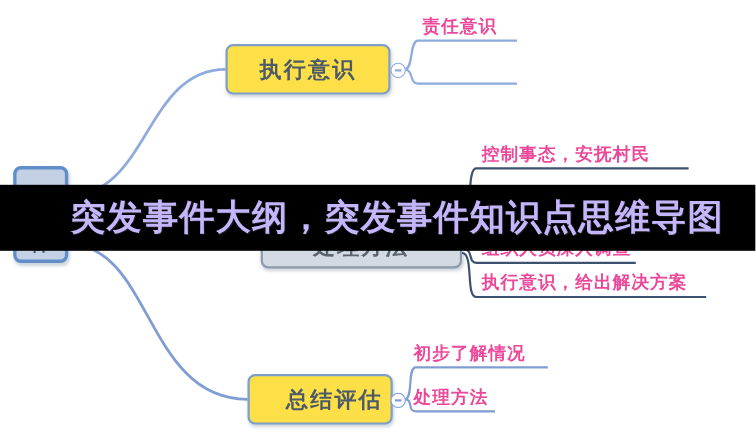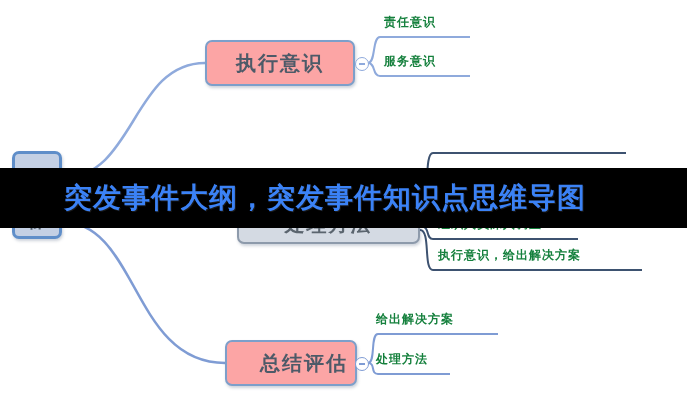--- a/index.html
+++ b/index.html
@@ -10,21 +10,21 @@
     background:#ffffff;
     font-family:"Liberation Sans","DejaVu Sans",sans-serif;
   }
   svg.edges{position:absolute;left:0;top:0;z-index:1;}
   svg.edges path{fill:none;}
 
   
   .node{
     position:absolute;
     z-index:3;
-    background:#fca5a5;
+    background:#fde047;
     border:2px solid #7d9fca;
     border-radius:7px;
     display:flex;align-items:center;justify-content:center;
     font-weight:bold;
     color:#4d5a68;
     box-shadow:1px 2px 3px rgba(60,80,110,0.25);
     box-sizing:border-box;
     cursor:pointer;
   }
   .node-root{
@@ -38,23 +38,23 @@
   .node-method{
     left:237px;top:196px;width:183px;height:48px;font-size:20px;letter-spacing:2px;
     align-items:flex-end;padding-bottom:4px;color:#5a646e;background:#d4dae3;border-color:#8d9aab;
   }
   .node-summary{left:225px;top:340px;width:132px;height:46px;font-size:20px;letter-spacing:2px;padding-left:26px;}
 
   
   .leaf{
     position:absolute;
     z-index:2;
-    font-size:12px;
+    font-size:16px;
     font-weight:bold;
-    color:#15803d;
+    color:#ec4899;
     white-space:nowrap;
     letter-spacing:1px;
     cursor:pointer;
   }
 
   
   .toggle{
     position:absolute;z-index:4;
     width:12px;height:12px;border-radius:50%;
     background:#ffffff;border:1.5px solid #8faadc;
@@ -68,22 +68,22 @@
   
   .banner{
     position:absolute;left:0;top:168px;width:687px;height:60px;
     background:#000000;
     z-index:10;
     display:flex;align-items:center;
     padding-left:64px;
     box-sizing:border-box;
   }
   .banner .banner-text{
-    color:#3b82f6;
-    font-size:28px;
+    color:#c4b5fd;
+    font-size:32px;
     font-weight:bold;
     letter-spacing:1px;
     white-space:nowrap;
     text-shadow:1px 1px 0 #1a1a1a;
   }
 </style>
 </head>
 <body>
 
 <div class="stage">
@@ -123,25 +123,25 @@
   </div>
 
   <div class="toggle" style="left:355px;top:57px">
     <span class="dash"></span>
   </div>
   <div class="toggle toggle-summary" style="left:355px;top:357px">
     <span class="dash"></span>
   </div>
 
   <span class="leaf" style="left:384px;top:14px">责任意识</span>
-  <span class="leaf" style="left:384px;top:53px">服务意识</span>
 
+  <span class="leaf" style="left:438px;top:130px">控制事态，安抚村民</span>
   <span class="leaf" style="left:438px;top:216px">组织人员深入调查</span>
   <span class="leaf" style="left:438px;top:247px">执行意识，给出解决方案</span>
 
-  <span class="leaf" style="left:376px;top:311px">给出解决方案</span>
+  <span class="leaf" style="left:376px;top:311px">初步了解情况</span>
   <span class="leaf" style="left:376px;top:351px">处理方法</span>
 
   <div class="banner">
     <span class="banner-text">突发事件大纲，突发事件知识点思维导图</span>
   </div>
 
 </div>
 
 </body></html>

